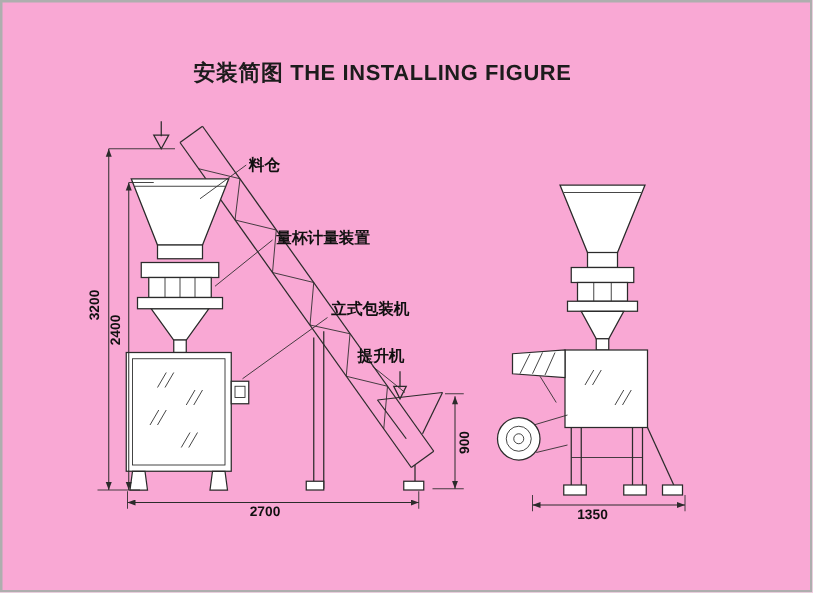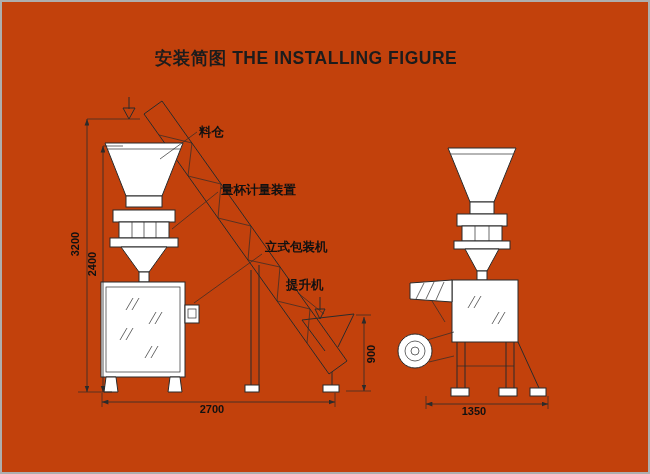--- a/index.html
+++ b/index.html
@@ -1,20 +1,20 @@
 <!DOCTYPE html>
 <html><head>
 <meta charset="utf-8">
 <style>
   html,body{margin:0;padding:0;background:#ffffff;}
   .page{
     position:relative;
     width:650px;height:474px;
     box-sizing:border-box;
-    background:#c2410c;
+    background:#f9a8d4;
     border:2px solid #aeaeae;
     overflow:hidden;
     font-family:"Liberation Sans", sans-serif;
   }
   .title{
     position:absolute;
     top:44px;left:0;width:608px;
     text-align:center;
     font-size:17.5px;
     font-weight:bold;

